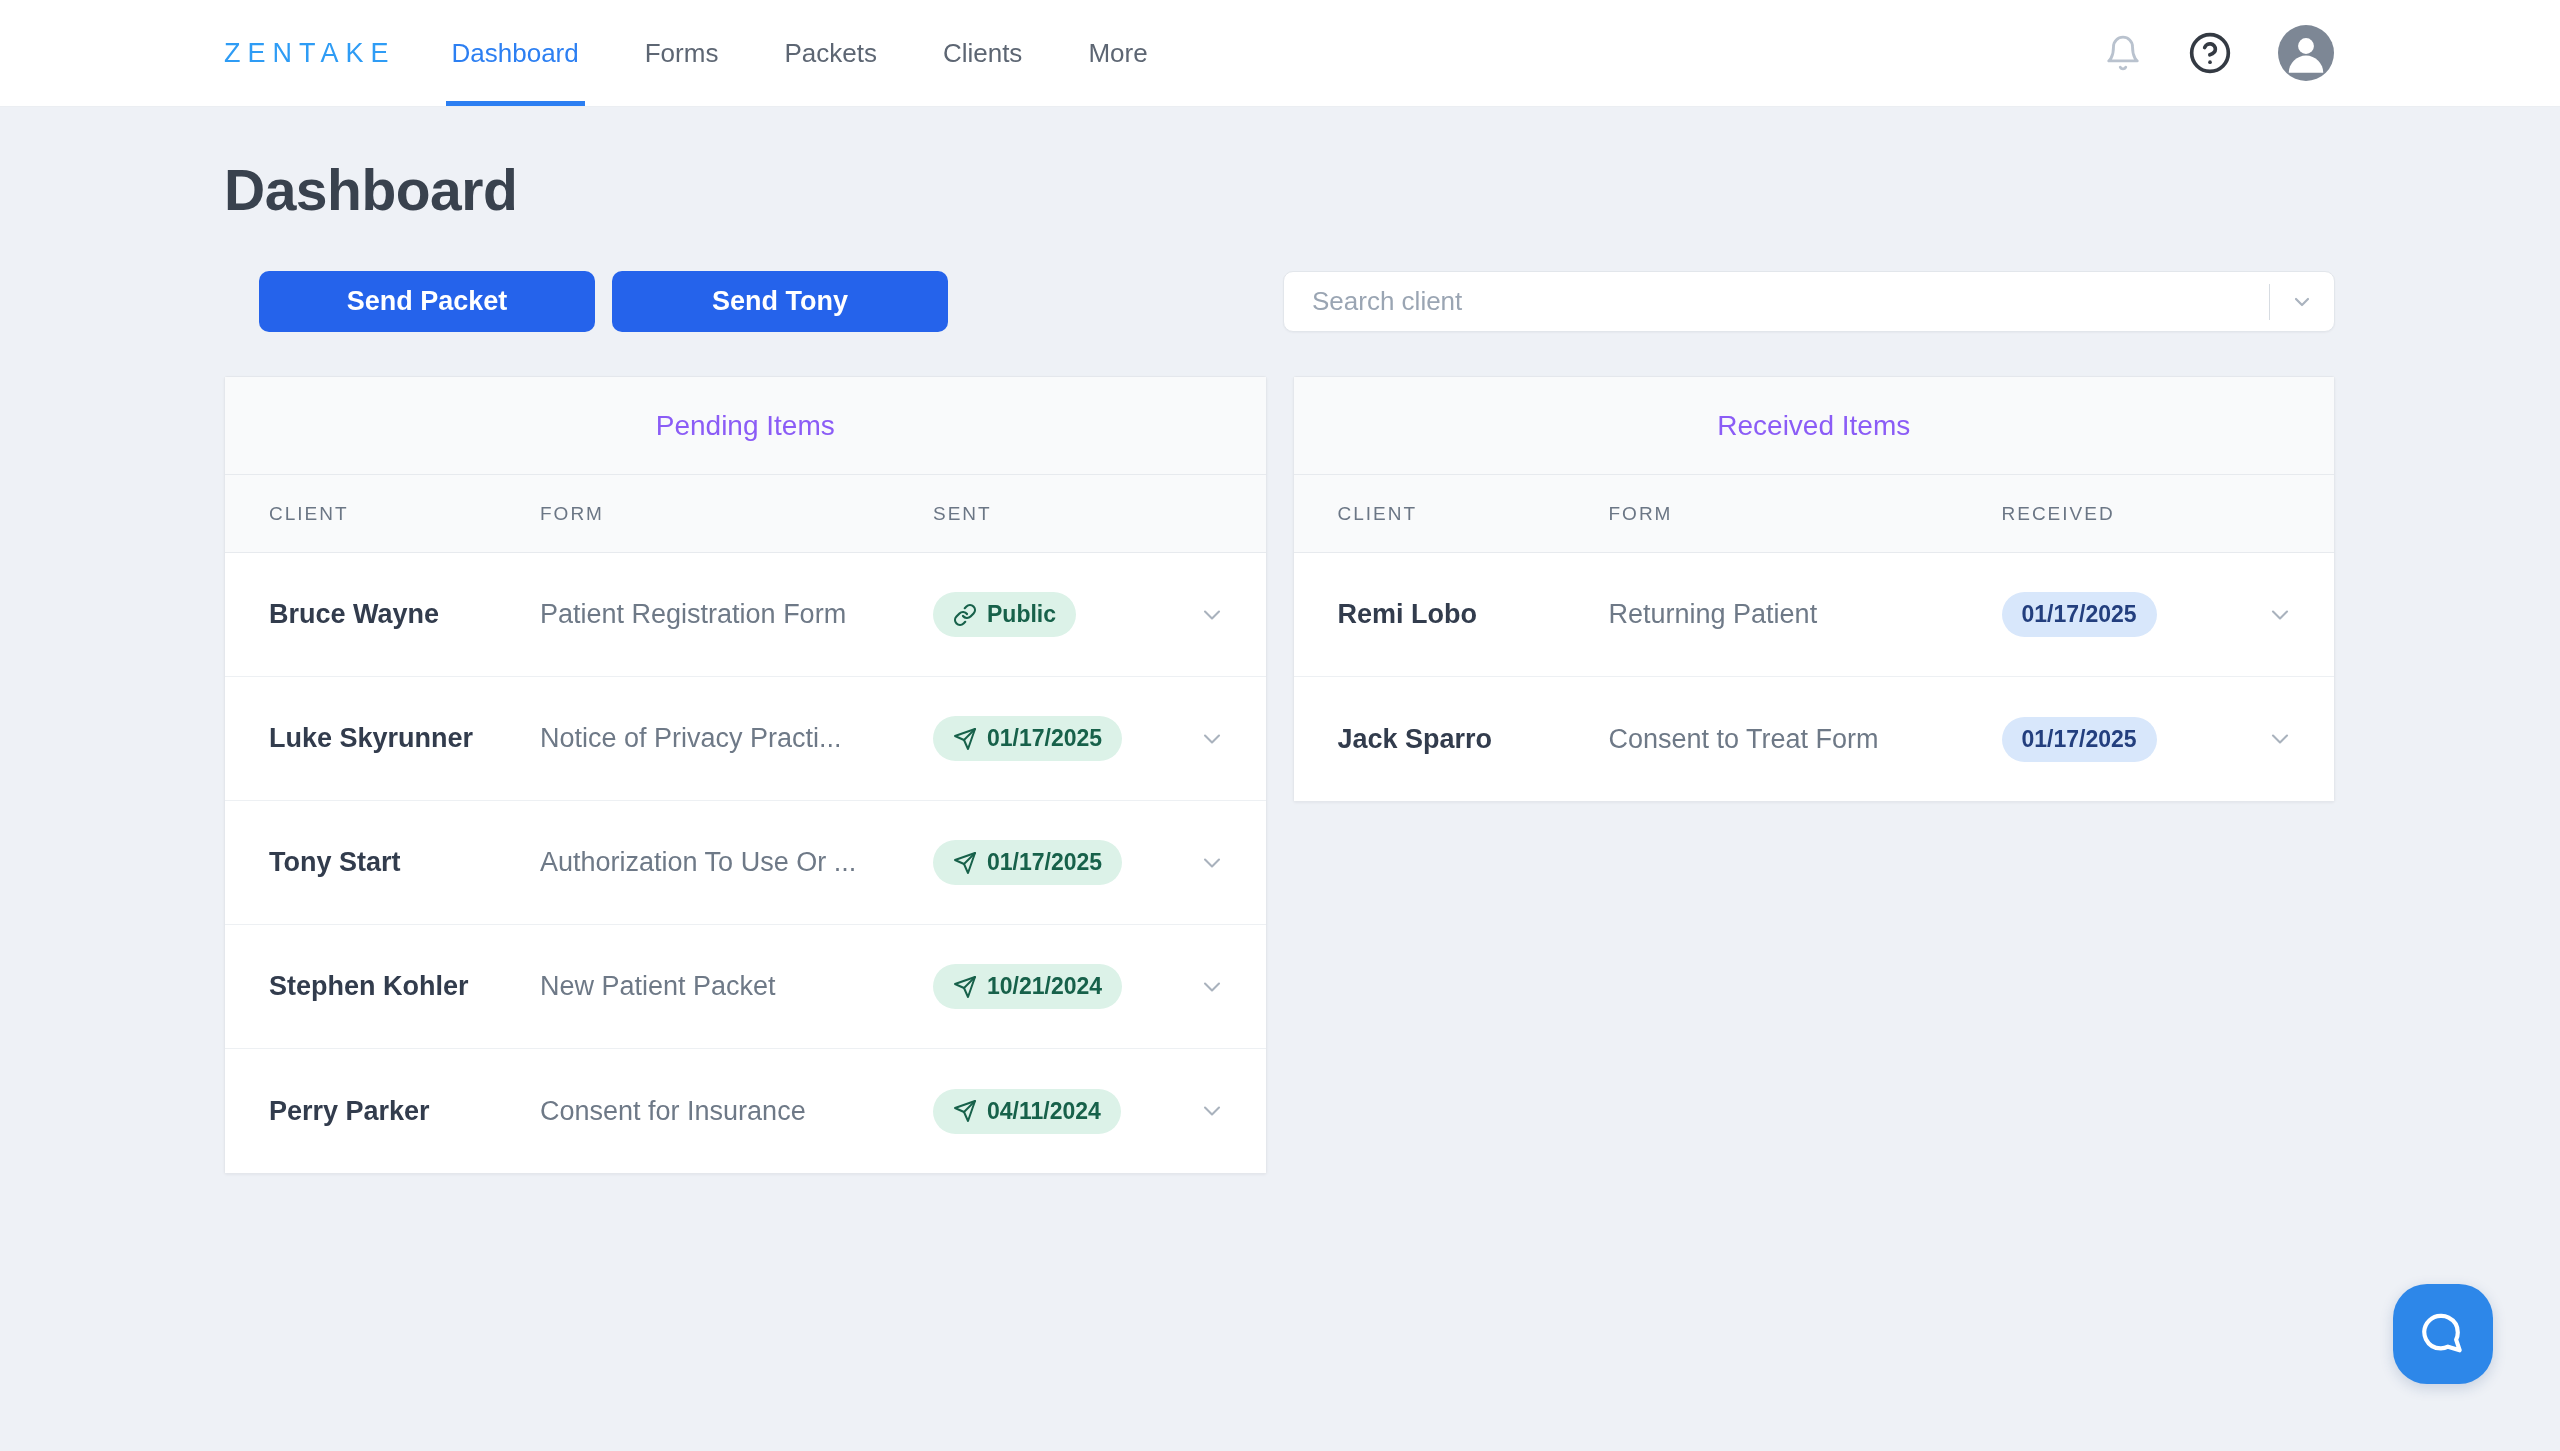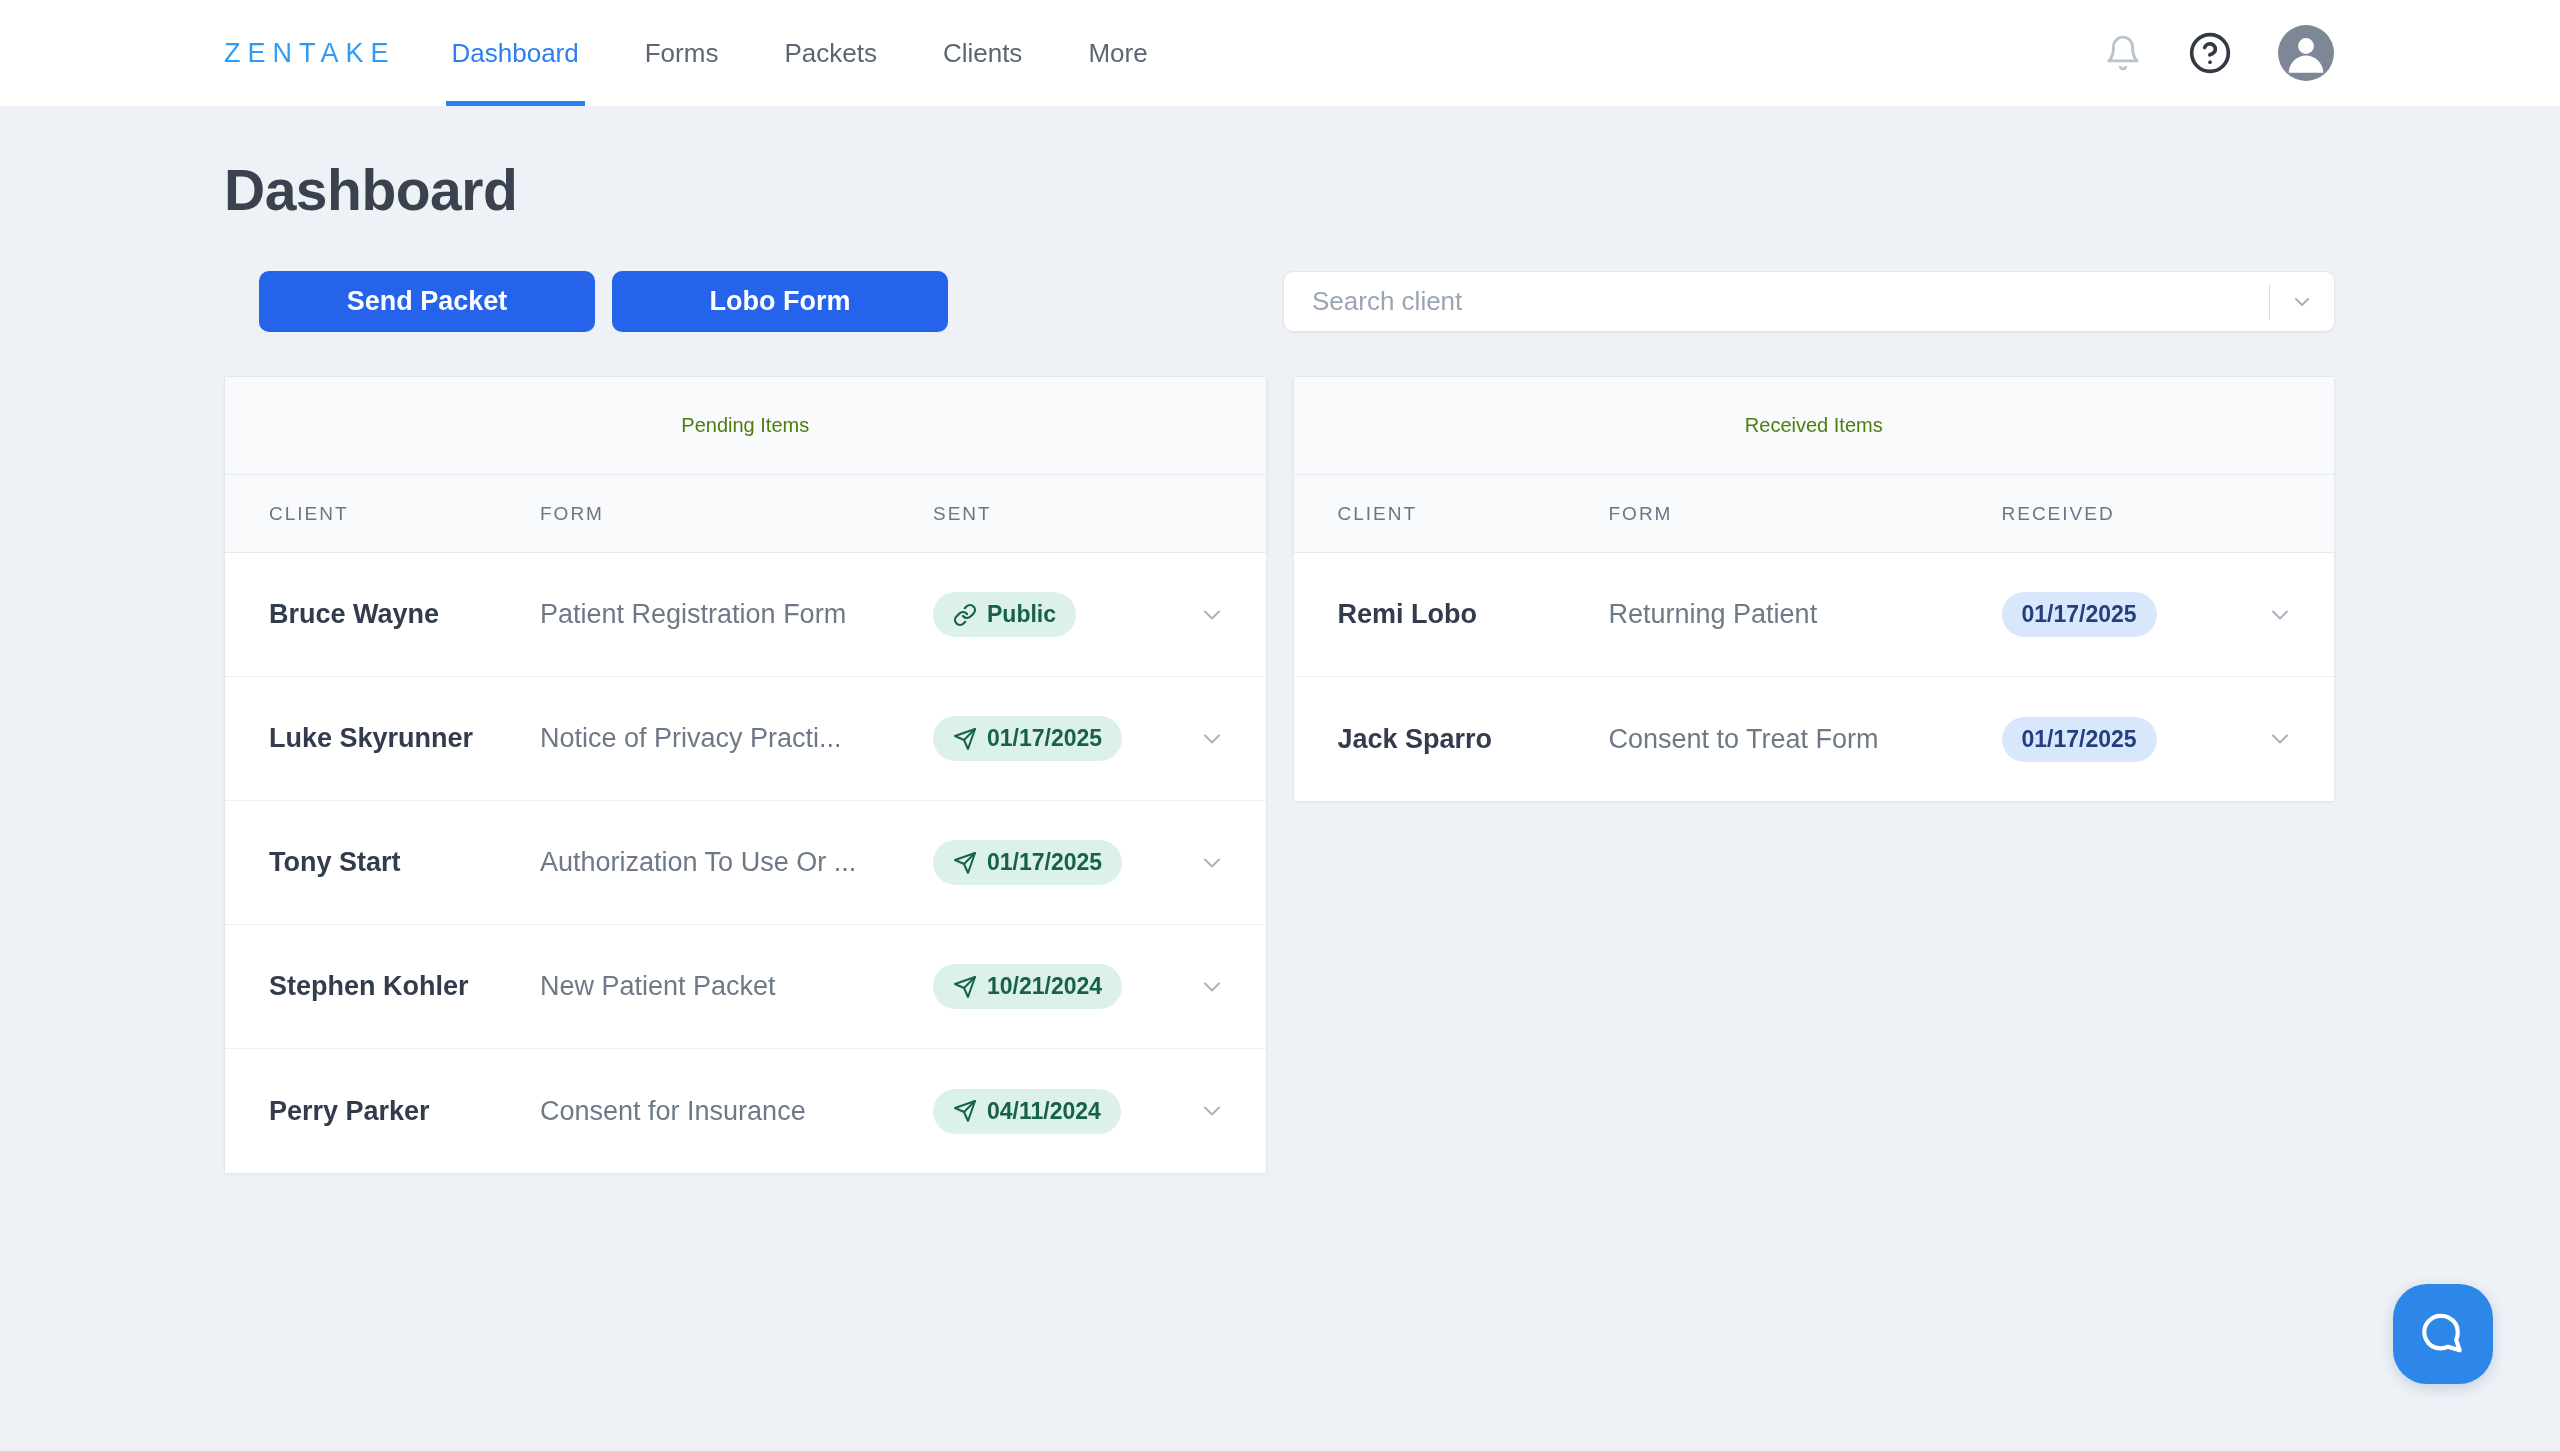--- a/index.html
+++ b/index.html
@@ -70,21 +70,21 @@
 
   
   .cards { margin-top:44px; display:flex; gap:26px; align-items:flex-start; }
   .card {
     flex:1; background:#ffffff;
     border:1px solid #e4e7ec; border-radius:3px;
     box-shadow:0 1px 3px rgba(16,24,40,0.05);
   }
   .card-title {
     height:98px; display:flex; align-items:center; justify-content:center;
-    font-size:20px; color:#4d7c0f; background:#f9fafb;
+    font-size:28px; color:#8b5cf6; background:#f9fafb;
     border-bottom:1px solid #e7eaee;
   }
   .trow {
     display:grid; grid-template-columns:271px 393px 1fr 44px;
     align-items:center; padding:0 40px 0 44px;
   }
   .thead {
     height:78px; background:#f9fafb; border-bottom:1px solid #e7eaee;
     font-size:19px; font-weight:normal; letter-spacing:2px; color:#6b7685;
   }
@@ -147,21 +147,21 @@
     </div>
   </div>
 </header>
 
 <main class="main">
 
   <h1 class="page-title">Dashboard</h1>
 
   <div class="controls">
     <button class="btn-primary">Send Packet</button>
-    <button class="btn-primary">Lobo Form</button>
+    <button class="btn-primary">Send Tony</button>
 
     <div class="search-wrap">
       <input class="search-input" type="text" placeholder="Search client" style="">
       <div class="search-divider"></div>
       <button class="search-caret" aria-label="Open client list">
         <svg width="24" height="24" viewBox="0 0 24 24" fill="none" stroke="#aab3bf" stroke-width="2.2" stroke-linecap="round" stroke-linejoin="round">
           <path d="M6 9l6 6 6-6"></path>
         </svg>
       </button>
     </div>

